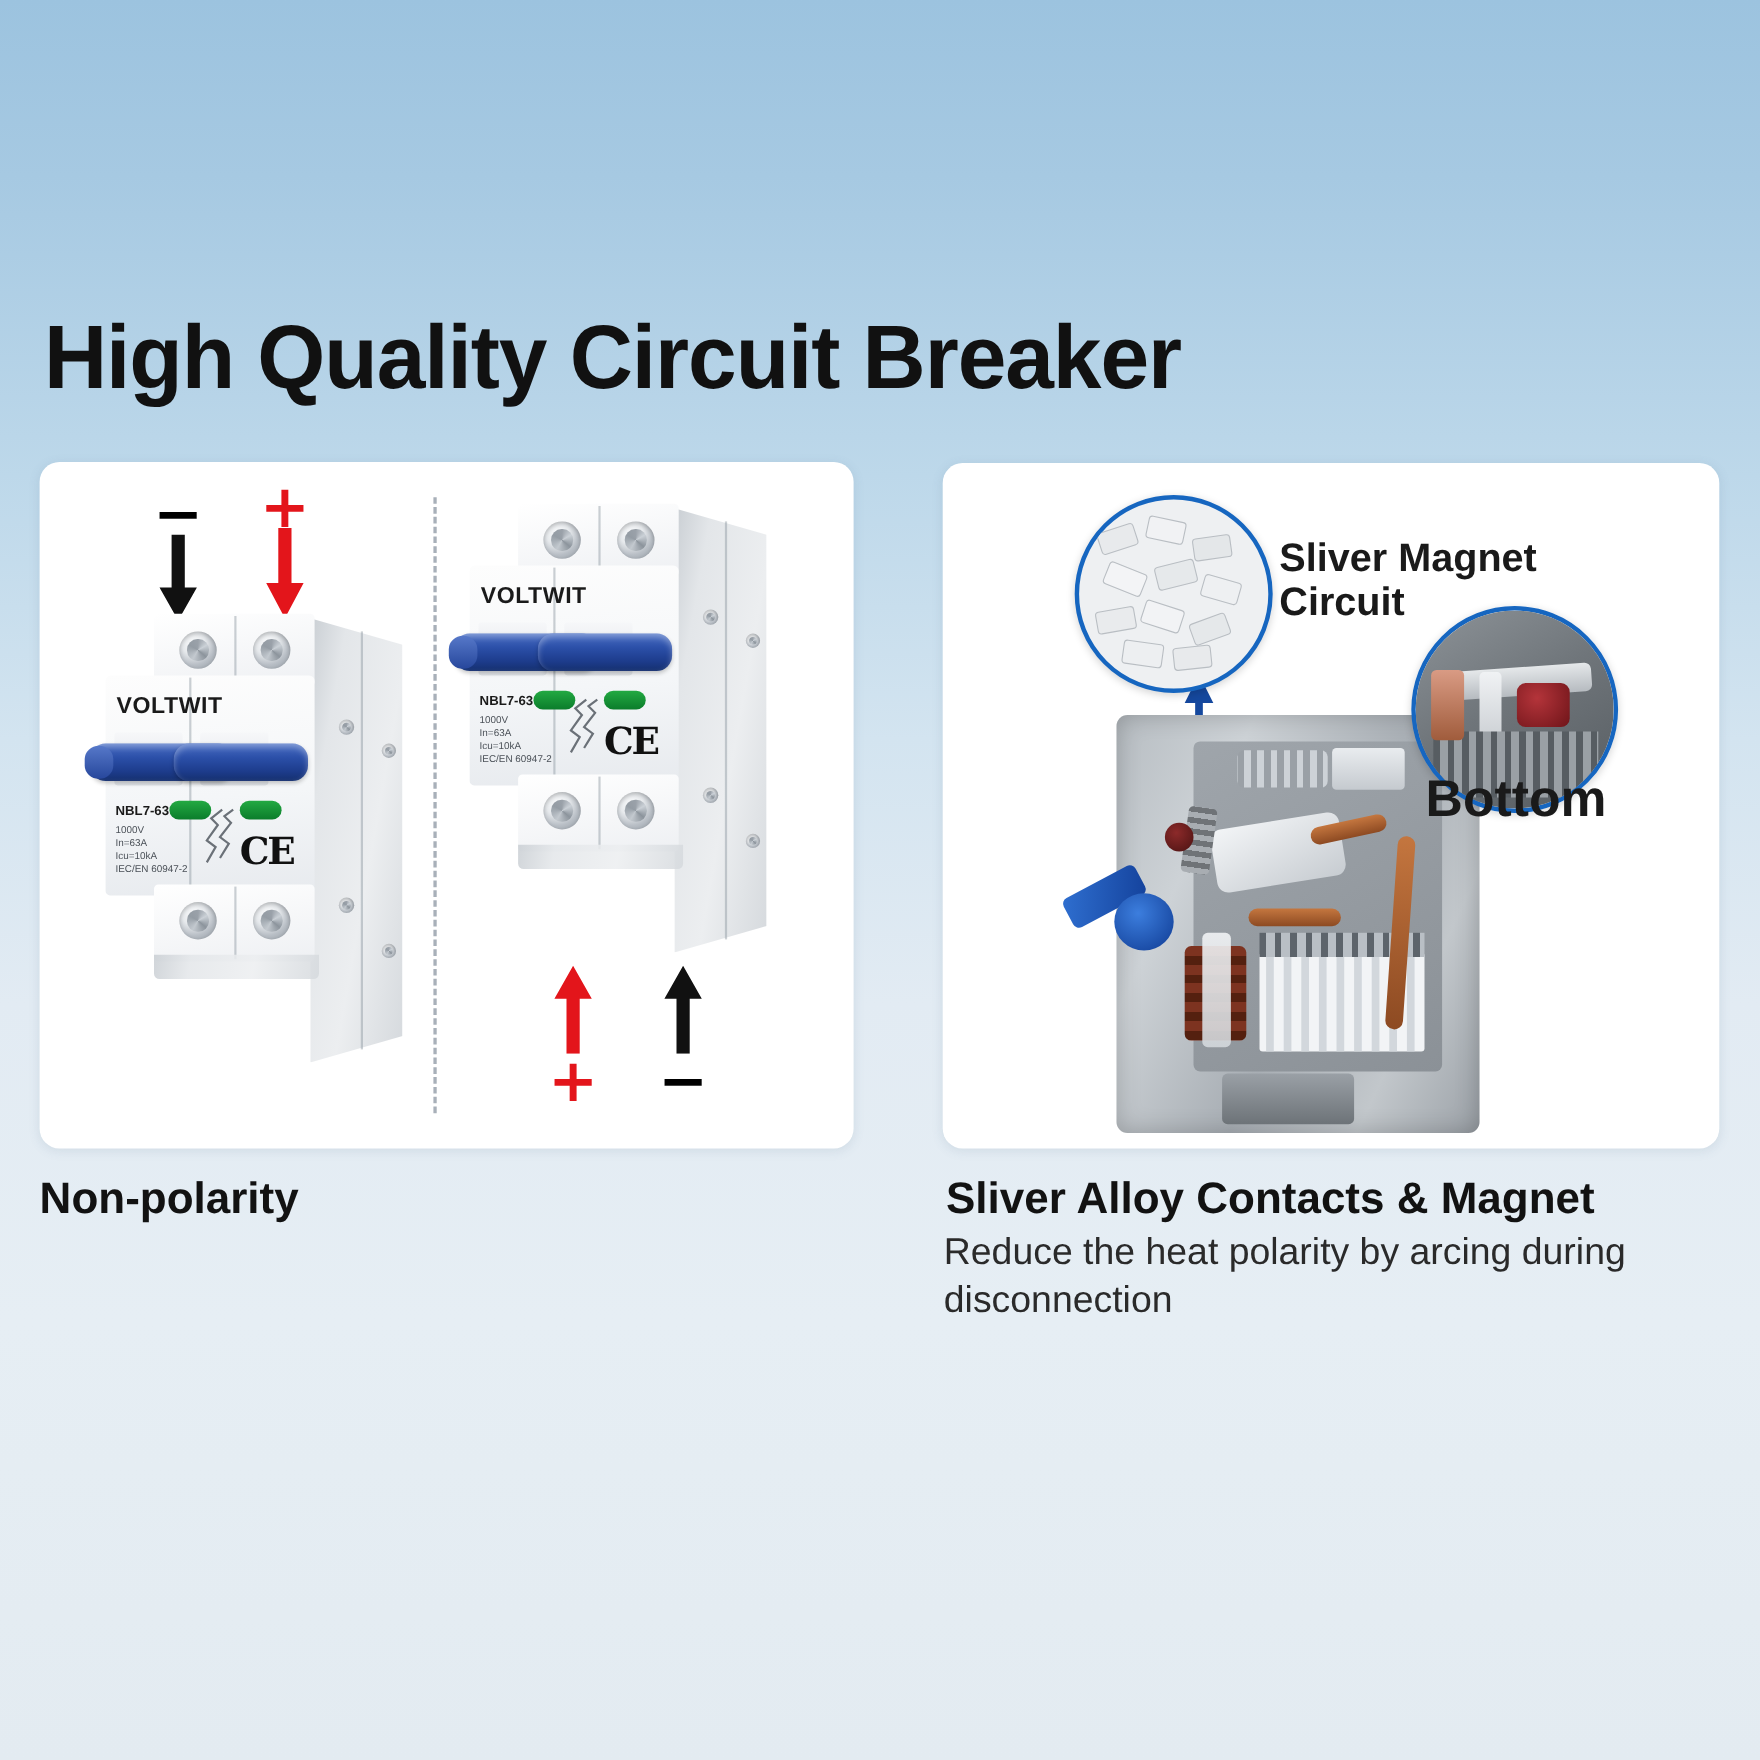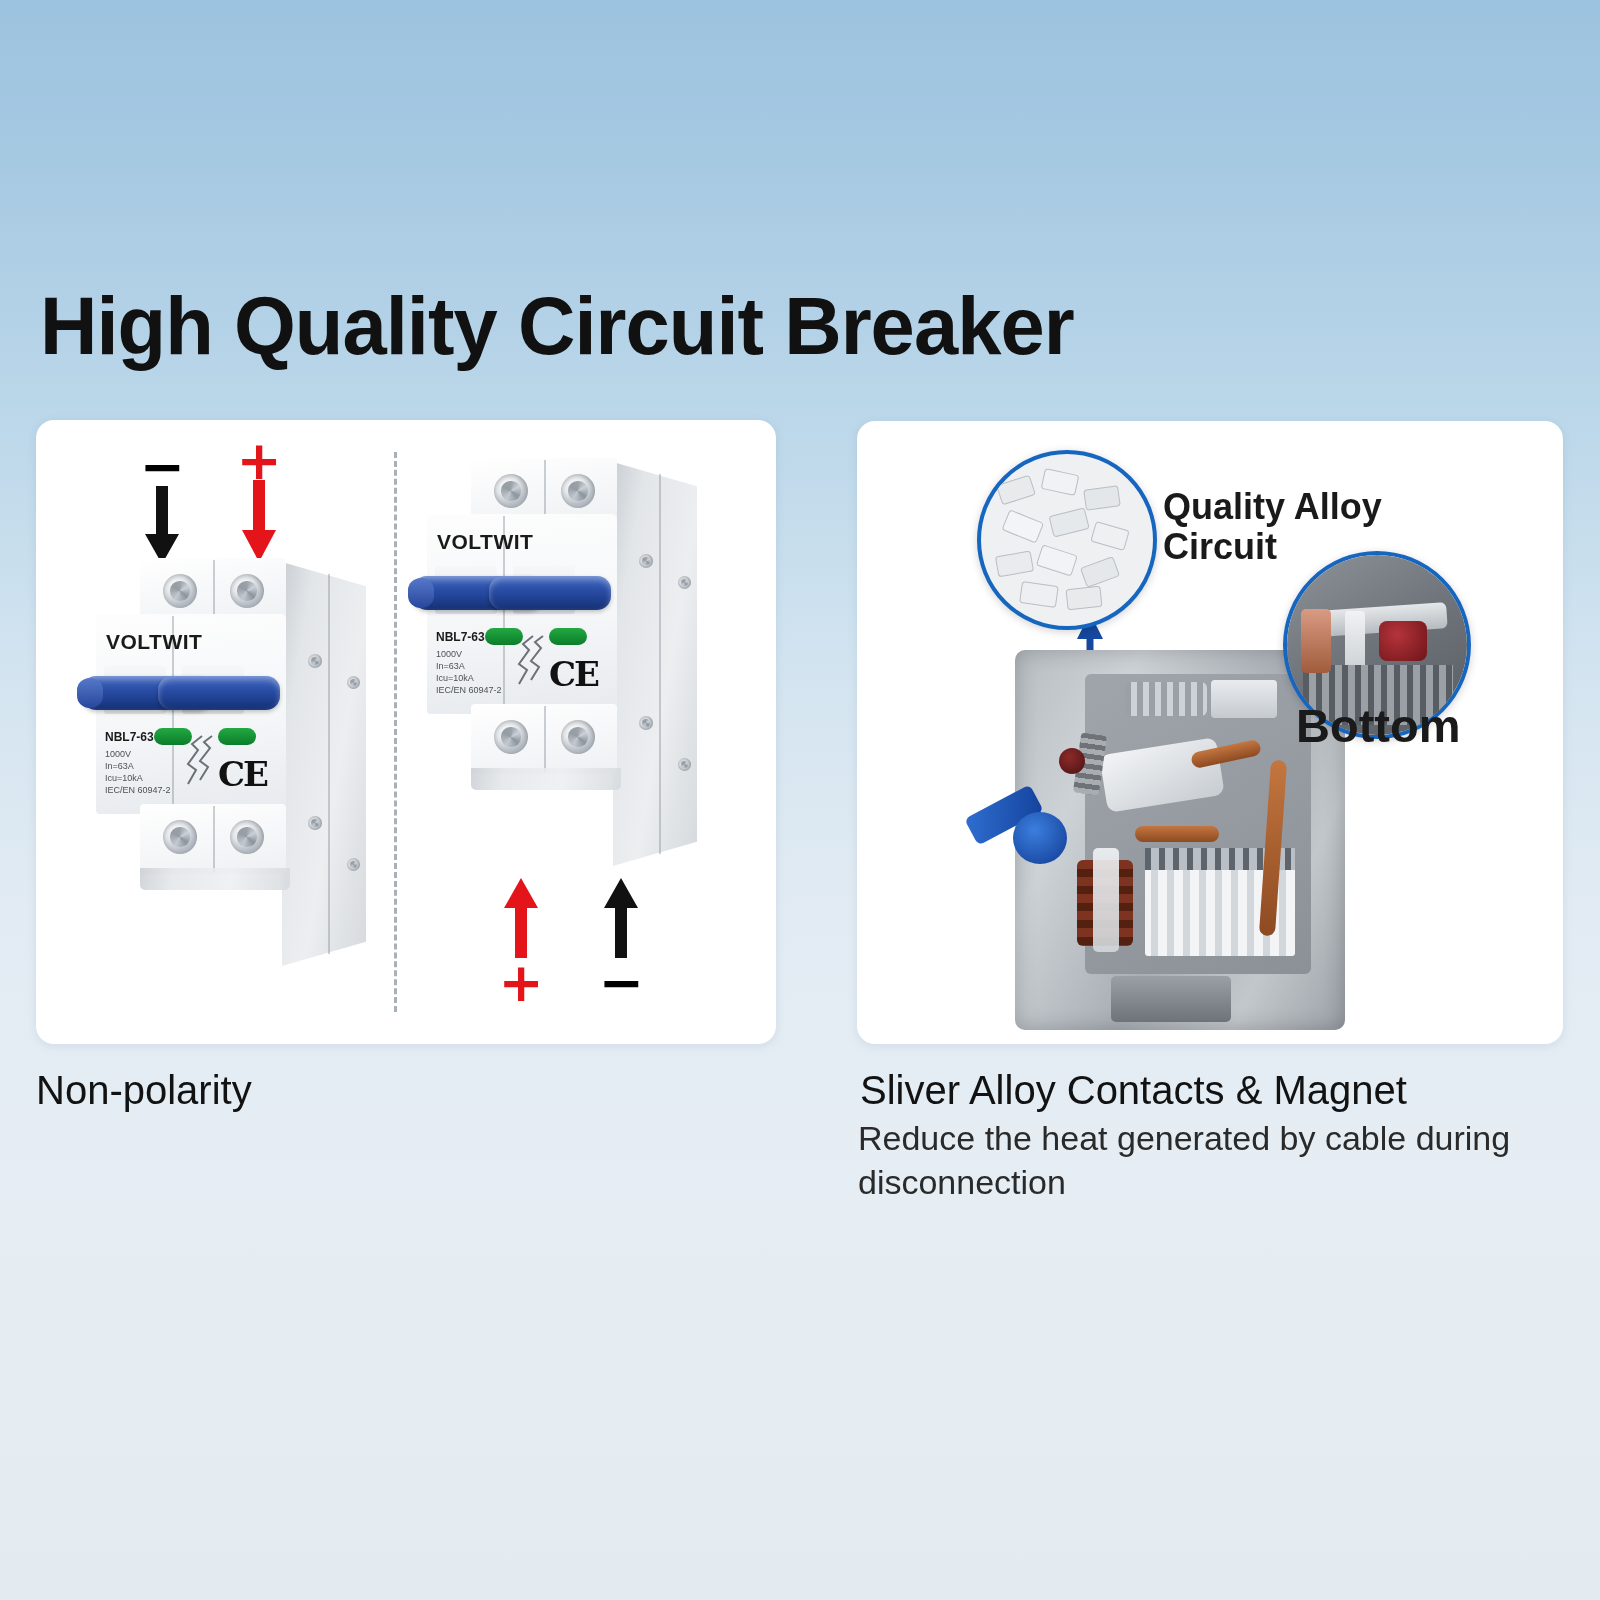--- a/index.html
+++ b/index.html
@@ -66,21 +66,21 @@
   .circle-callout{position:absolute;border-radius:50%;border:4px solid #1666c0;overflow:hidden;
     box-shadow:0 2px 8px rgba(0,0,0,.18);}
   .calloutlabel{position:absolute;font-weight:700;color:#1a1a1a;line-height:1.12;}
   .archute{position:absolute;background:#f2f4f6;border-radius:3px;overflow:hidden;}
   .archute i{position:absolute;top:0;width:7px;height:100%;background:#d2d7dc;}
   .coil{position:absolute;border-radius:6px;
     background:repeating-linear-gradient(180deg,#7d3320 0 9px,#54200f 9px 17px);}
   .copperbar{position:absolute;background:linear-gradient(180deg,#c4763f,#8d4a22);border-radius:4px;}
 
   
-  .sect-title{position:absolute;font-size:40px;font-weight:400;color:#121212;white-space:nowrap;}
+  .sect-title{position:absolute;font-size:40px;font-weight:700;color:#121212;white-space:nowrap;}
   .sect-body{position:absolute;font-size:34px;color:#2a2a2a;line-height:1.28;}
 </style>
 </head>
 <body>
 
 <div class="stage">
 
 
   <div class="headline">High Quality Circuit Breaker</div>
 
@@ -270,21 +270,21 @@
       <rect x="70" y="58" width="36" height="21" rx="3" fill="#e6e9eb" stroke="#b9bec3" transform="rotate(-14 88 68)"></rect>
       <rect x="112" y="72" width="34" height="20" rx="3" fill="#eef0f2" stroke="#b9bec3" transform="rotate(16 129 82)"></rect>
       <rect x="16" y="100" width="35" height="20" rx="3" fill="#e9ebed" stroke="#b9bec3" transform="rotate(-10 33 110)"></rect>
       <rect x="58" y="96" width="36" height="21" rx="3" fill="#f2f3f5" stroke="#b9bec3" transform="rotate(18 76 106)"></rect>
       <rect x="102" y="108" width="34" height="20" rx="3" fill="#e5e8ea" stroke="#b9bec3" transform="rotate(-20 119 118)"></rect>
       <rect x="40" y="130" width="36" height="21" rx="3" fill="#edeff1" stroke="#b9bec3" transform="rotate(8 58 140)"></rect>
       <rect x="86" y="134" width="34" height="20" rx="3" fill="#e8eaec" stroke="#b9bec3" transform="rotate(-6 103 144)"></rect>
     </svg>
   </div>
   <div class="calloutlabel" style="left:1163px;top:487px;font-size:36px;">
-    <div>Quality Alloy</div>
+    <div>Sliver Magnet</div>
     <div>Circuit</div>
   </div>
 
   <div class="circle-callout" style="left:1283px;top:551px;width:180px;height:180px;">
     <div style="position:absolute;inset:0;background:linear-gradient(150deg,#8d9398 0%,#6f757a 46%,#565c61 100%);"></div>
     <div style="position:absolute;left:18px;top:52px;width:142px;height:26px;border-radius:6px;
       background:linear-gradient(180deg,#e5e8ea,#b6bbc0);transform:rotate(-4deg);"></div>
     <div style="position:absolute;left:58px;top:56px;width:20px;height:82px;border-radius:4px;
       background:linear-gradient(180deg,#f0f2f4,#c0c5ca);"></div>
     <div style="position:absolute;left:92px;top:66px;width:48px;height:40px;border-radius:8px;
@@ -292,15 +292,15 @@
     <div style="position:absolute;left:16px;top:110px;width:150px;height:60px;
       background:repeating-linear-gradient(90deg,#575d62 0 6px,#9aa0a5 6px 13px);"></div>
     <div style="position:absolute;left:14px;top:54px;width:30px;height:64px;border-radius:5px;
       background:linear-gradient(180deg,#d99b84,#a05c3c);"></div>
   </div>
   <div class="calloutlabel" style="left:1296px;top:700px;font-size:47px;">Bottom</div>
 
   <div class="sect-title" style="left:36px;top:1068px;">Non-polarity</div>
 
   <div class="sect-title" style="left:860px;top:1068px;">Sliver Alloy Contacts &amp; Magnet</div>
-  <div class="sect-body" style="left:858px;top:1117px;width:700px;">Reduce the heat generated by cable during disconnection</div>
+  <div class="sect-body" style="left:858px;top:1117px;width:700px;">Reduce the heat polarity by arcing during disconnection</div>
 
 </div>
 
 </body></html>

